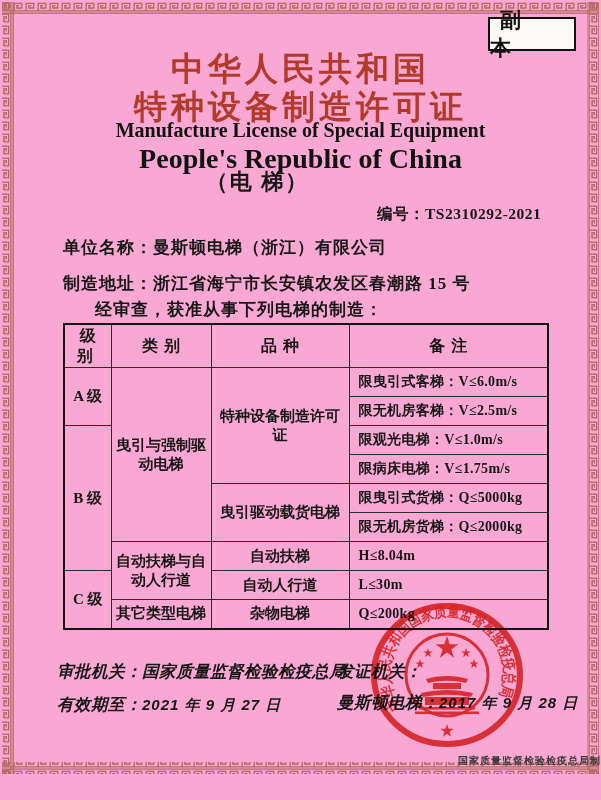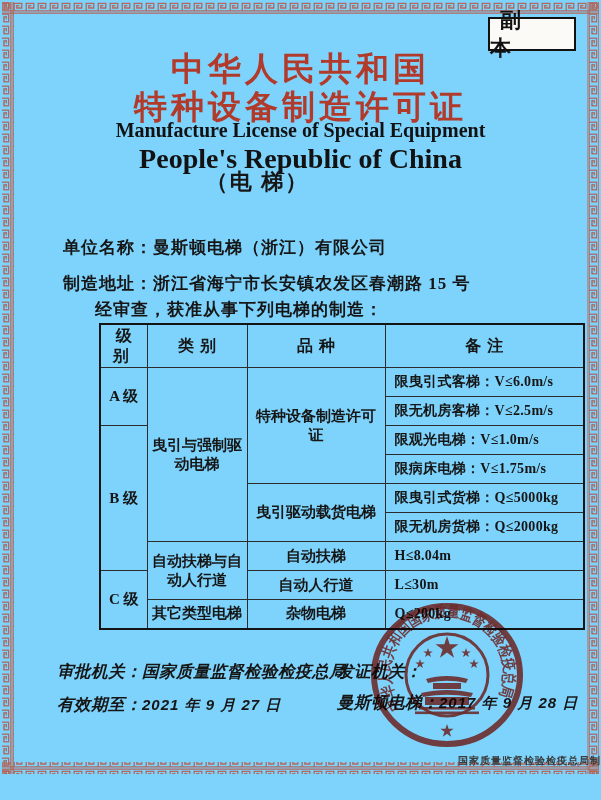--- a/index.html
+++ b/index.html
@@ -1,18 +1,18 @@
 <!DOCTYPE html>
 <html><head>
 <meta charset="utf-8">
 <style>
   html,body{margin:0;padding:0;background:#e8e8e8;}
   .page{
     position:relative;width:601px;height:800px;margin:0 auto;
-    background:#7dd3fc;overflow:hidden;
+    background:#f9a8d4;overflow:hidden;
     font-family:"Liberation Serif",serif;color:#1c1c1c;
   }
   .frame{position:absolute;left:0;top:0;pointer-events:none;}
   .badge{
     position:absolute;left:488px;top:17px;width:84px;height:30px;
     border:2.5px solid #111;display:flex;align-items:center;justify-content:center;
     font-size:21px;font-weight:700;letter-spacing:10px;text-indent:10px;color:#111;
     background:#fbfaf6;
   }
   .t-cn{position:absolute;left:0;width:601px;text-align:center;color:#b23a2b;
@@ -33,21 +33,21 @@
   .l-address{top:272px;}
   .l-note{top:298px;left:95px;}
   table.lic{
     position:absolute;left:63px;top:323px;width:484px;height:294px;
     border-collapse:collapse;table-layout:fixed;background:transparent;
   }
   table.lic th,table.lic td{
     border:1px solid #2c2c2c;font-weight:600;color:#161616;
     text-align:center;vertical-align:middle;padding:1px 2px;line-height:1.25;
   }
-  table.lic{border:2px solid #141414;margin-left:36px;}
+  table.lic{border:2px solid #141414;}
   table.lic th{font-size:16px;letter-spacing:6px;text-indent:6px;height:29px;font-weight:700;}
   table.lic td{font-size:15px;}
   table.lic td.remark{text-align:left;padding-left:9px;font-size:14px;letter-spacing:.3px;}
   table.lic tr{height:29px;}
   .footline{position:absolute;font-size:16.5px;font-weight:600;color:#161616;
     white-space:nowrap;letter-spacing:.5px;font-style:italic;}
   .f-approve{left:57px;top:661px;}
   .f-issueorg{left:337px;top:661px;}
   .f-valid{left:57px;top:694px;}
   .f-issuedate{left:337px;top:692px;}
@@ -81,20 +81,23 @@
   <div class="badge">
     <span>副 本</span>
   </div>
 
   <div class="t-cn t-cn1">中华人民共和国</div>
   <div class="t-cn t-cn2">特种设备制造许可证</div>
   <div class="t-en t-en1">Manufacture License of Special Equipment</div>
   <div class="t-en t-en2">People's Republic of China</div>
   <div class="t-scope">（电 梯）</div>
 
+  <div class="serial">
+    <span>编号：</span><span>TS2310292-2021</span>
+  </div>
 
   <div class="bodyline l-company">
     <span>单位名称：</span><span>曼斯顿电梯（浙江）有限公司</span>
   </div>
   <div class="bodyline l-address">
     <span>制造地址：</span><span>浙江省海宁市长安镇农发区春潮路 15 号</span>
   </div>
   <div class="bodyline l-note">经审查，获准从事下列电梯的制造：</div>
 
   <table class="lic">

